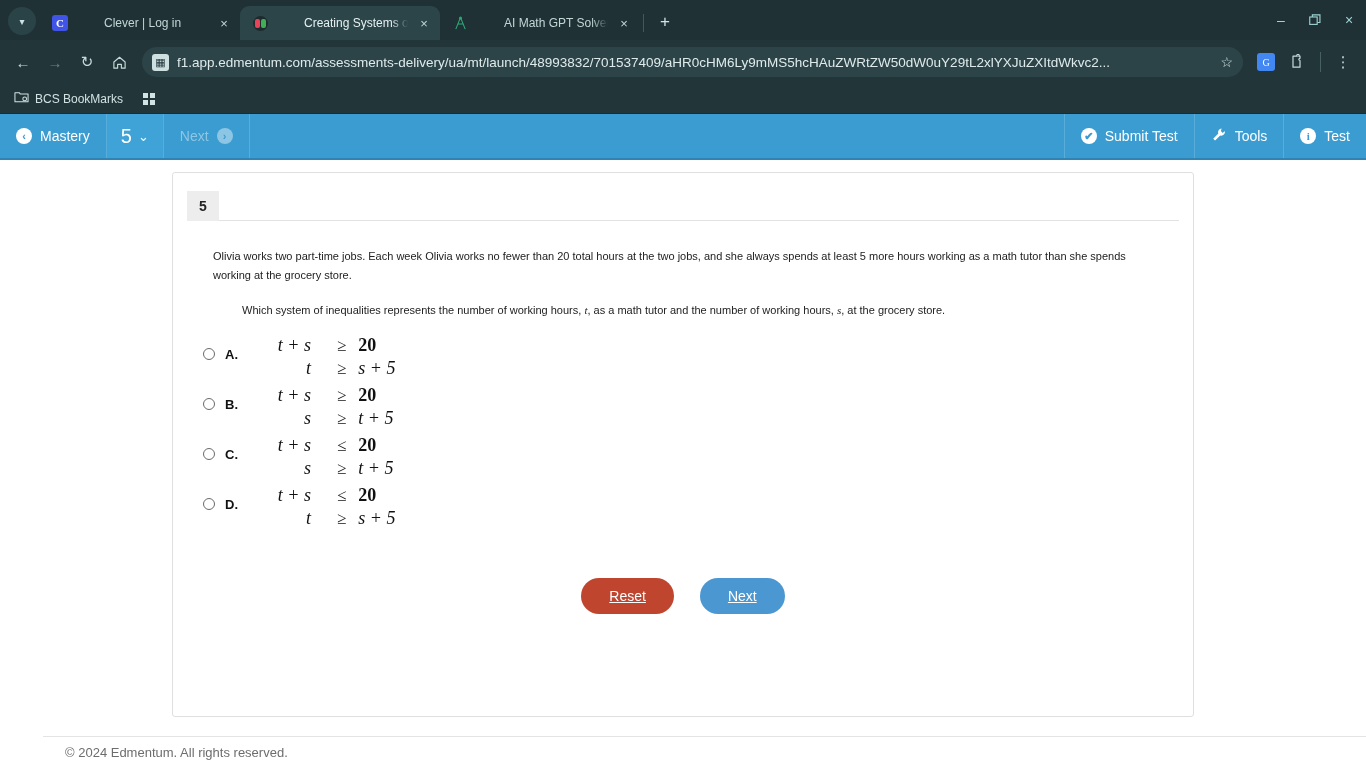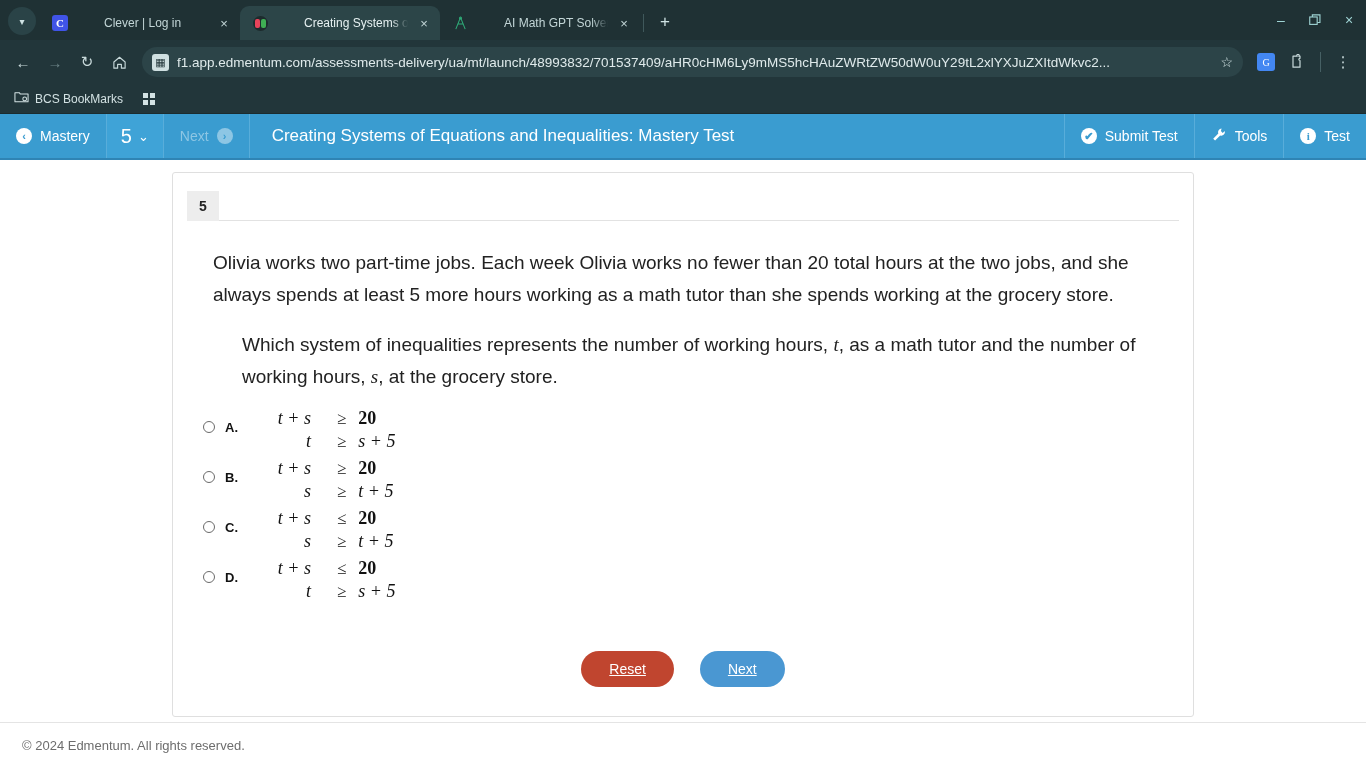--- a/index.html
+++ b/index.html
@@ -174,21 +174,21 @@
   .qbadge-row { display: flex; align-items: flex-end; padding: 0 14px; }
   .qbadge {
     background: #ededed; color: #222;
     font-size: 14px; font-weight: bold;
     padding: 7px 12px;
     min-width: 28px; text-align:center;
   }
   .qbadge-rule { flex: 1 1 auto; border-bottom: 1px solid #e2e2e2; height: 1px; }
 
   .qtext { padding: 26px 40px 0 40px; }
-  .qtext p { font-size: 19px; color: #222; line-height: 1.7; }
+  .qtext p { font-size: 11px; color: #222; line-height: 1.7; }
   .qtext p + p { margin-top: 17px; margin-left: 29px; }
   .qtext i { font-family: "Liberation Serif", serif; font-style: italic; }
 
   .options { padding: 14px 40px 0 30px; }
   .opt {
     display: flex; align-items: flex-start;
     margin-bottom: 4px;
   }
   .radio {
     width: 12px; height: 12px; border-radius: 50%;
@@ -216,24 +216,25 @@
     border: none; border-radius: 20px;
     padding: 10px 28px;
     font-size: 14px; color: #fff;
     font-family: "Liberation Sans", sans-serif;
     text-decoration: underline;
   }
   .btn-reset { background: #c0452f; }
   .btn-next  { background: #4a97d2; }
 
   .footer {
-    height: 46px; border-top: 1px solid #e4e4e4;
+    height: 32px; border-top: 1px solid #e4e4e4;
     display: flex; align-items: center;
     padding-left: 22px; flex: none;
     background: #fff;
+    margin-left: 43px;
   }
   .footer span { font-size: 13px; color: #6d6d6d; }
 </style>
 </head>
 <body>
 
 <div class="browser">
 
   <div class="tabstrip">
     <div class="tab-list-btn">
@@ -336,21 +337,20 @@
         <span>Mastery</span>
       </div>
       <div class="apptop-btn qnum">
         <span>5</span>
         <span class="chev">⌄</span>
       </div>
       <div class="apptop-btn disabled">
         <span>Next</span>
         <span class="circ-icon" style="background:#8dc6e4;color:#3a9cd0">›</span>
       </div>
-      <div class="apptop-title">Creating Systems of Equations and Inequalities: Mastery Test</div>
       <div class="apptop-right">
         <div class="apptop-btn">
           <span class="circ-icon">✔</span>
           <span>Submit Test</span>
         </div>
         <div class="apptop-btn">
           <span>
             <svg width="16" height="16" viewBox="0 0 16 16" aria-hidden="true">
               <path d="M10.6 1.6a3.6 3.6 0 0 0-3.3 5l-5.1 5.1 1.9 1.9 5.1-5.1a3.6 3.6 0 0 0 4.5-4.6l-2 2-1.8-1.8z" fill="#ffffff"></path>
             </svg>

